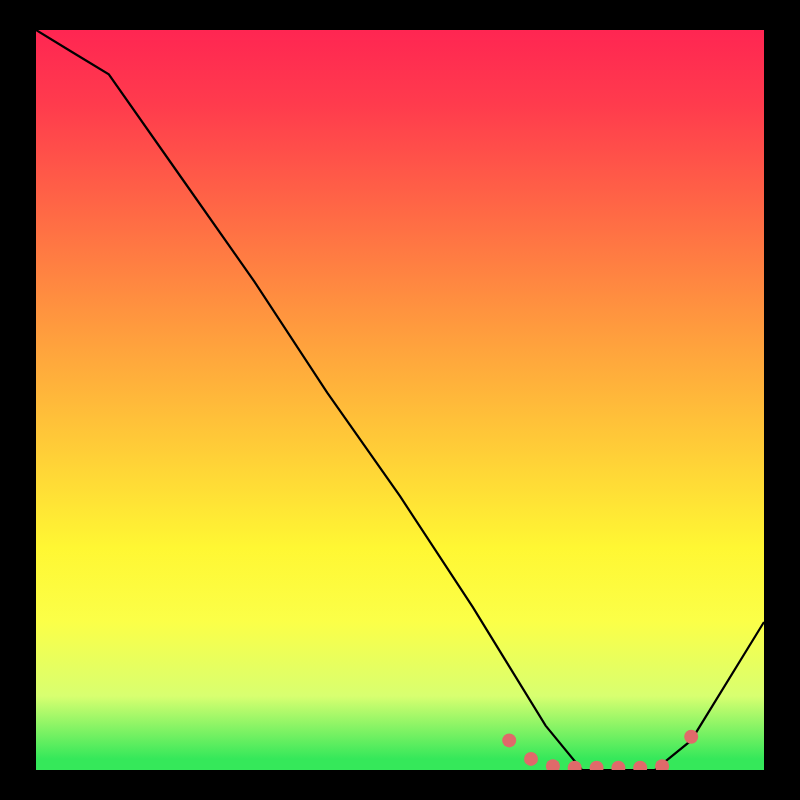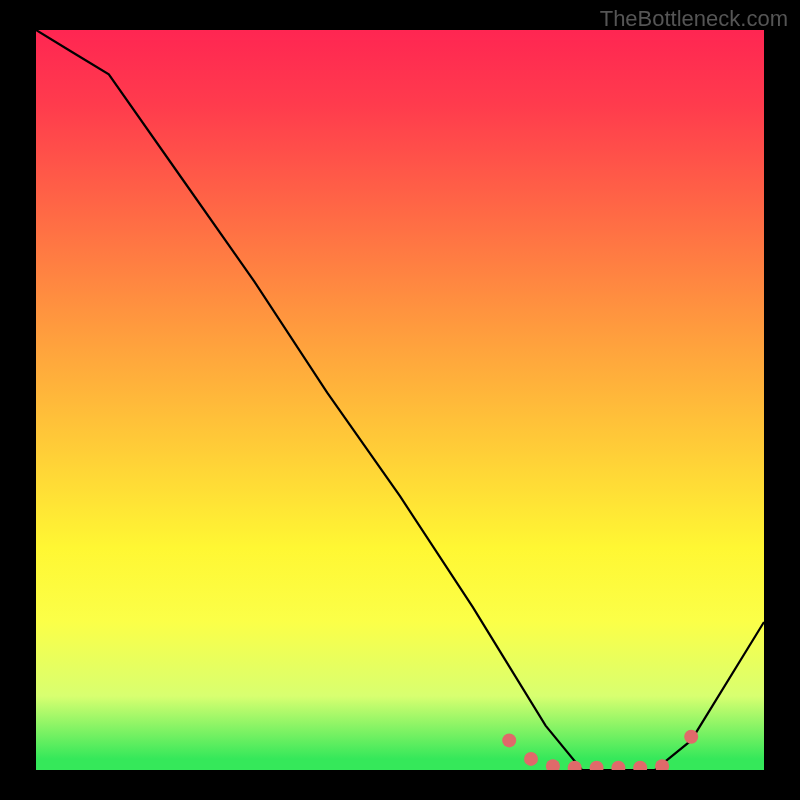--- a/index.html
+++ b/index.html
@@ -56,21 +56,20 @@
     left: 0;
     top: 0;
     width: 100%;
     height: 100%;
   }
 </style>
 </head>
 <body>
 
 <div class="container">
-  <div class="watermark">TheBottleneck.com</div>
   <div class="plot-area">
     <div class="gradient-bg"></div>
     <svg class="curve" viewBox="0 0 728 740" preserveAspectRatio="none">
       <path id="main-curve" fill="none" stroke="#000" stroke-width="2.2" d="M0.0 0.0 L36.4 22.2 L72.8 44.4 L145.6 148.0 L218.4 251.6 L291.2 362.6 L364.0 466.2 L436.8 577.2 L473.2 636.4 L509.6 695.6 L546.0 740.0 L582.4 740.0 L618.8 740.0 L655.2 710.4 L728.0 592.0 "></path>
       <g id="dots">
           <circle cx="473.2" cy="710.4" r="7" fill="#e06a6a"></circle>
           <circle cx="495.0" cy="728.9" r="7" fill="#e06a6a"></circle>
           <circle cx="516.9" cy="736.3" r="7" fill="#e06a6a"></circle>
           <circle cx="538.7" cy="737.8" r="7" fill="#e06a6a"></circle>
           <circle cx="560.6" cy="737.8" r="7" fill="#e06a6a"></circle>

